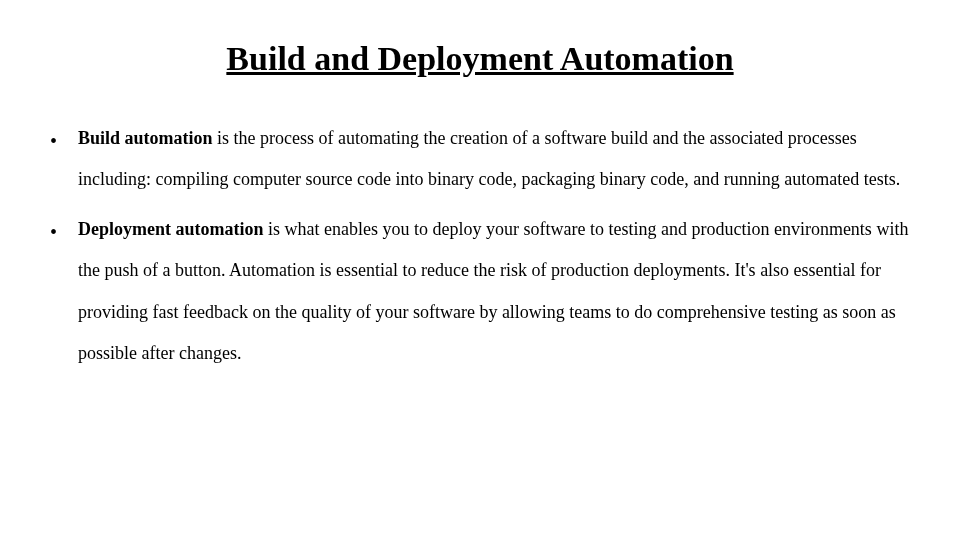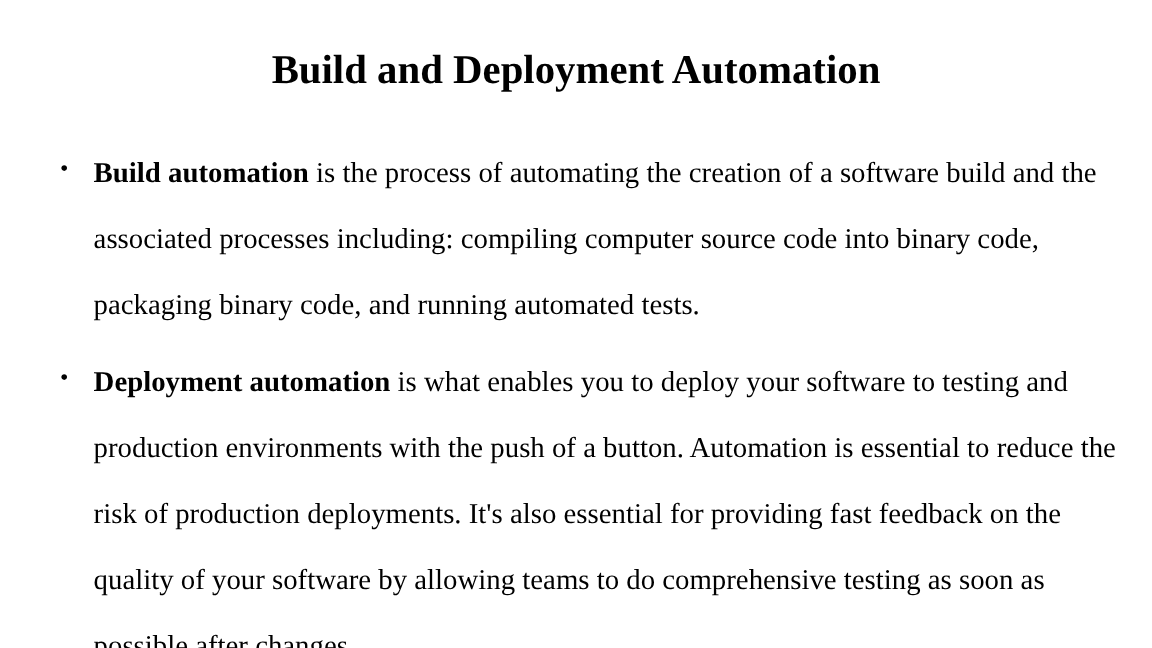--- a/index.html
+++ b/index.html
@@ -13,29 +13,30 @@
       background: #ffffff;
       font-family: "Times New Roman", Times, serif;
       color: #000000;
       padding: 40px 30px 30px 30px;
     }
     .slide-title {
       text-align: center;
       font-size: 34px;
       font-weight: bold;
       margin-bottom: 40px;
+      text-decoration: underline;
     }
     .bullet-list {
       list-style: none;
       padding-left: 20px;
     }
     .bullet-item {
       position: relative;
       padding-left: 28px;
-      font-size: 24px;
+      font-size: 18px;
       line-height: 2.3;
       margin-bottom: 8px;
     }
     .bullet-item::before {
       content: "•";
       position: absolute;
       left: 0;
       top: 0;
       font-size: 20px;
     }

